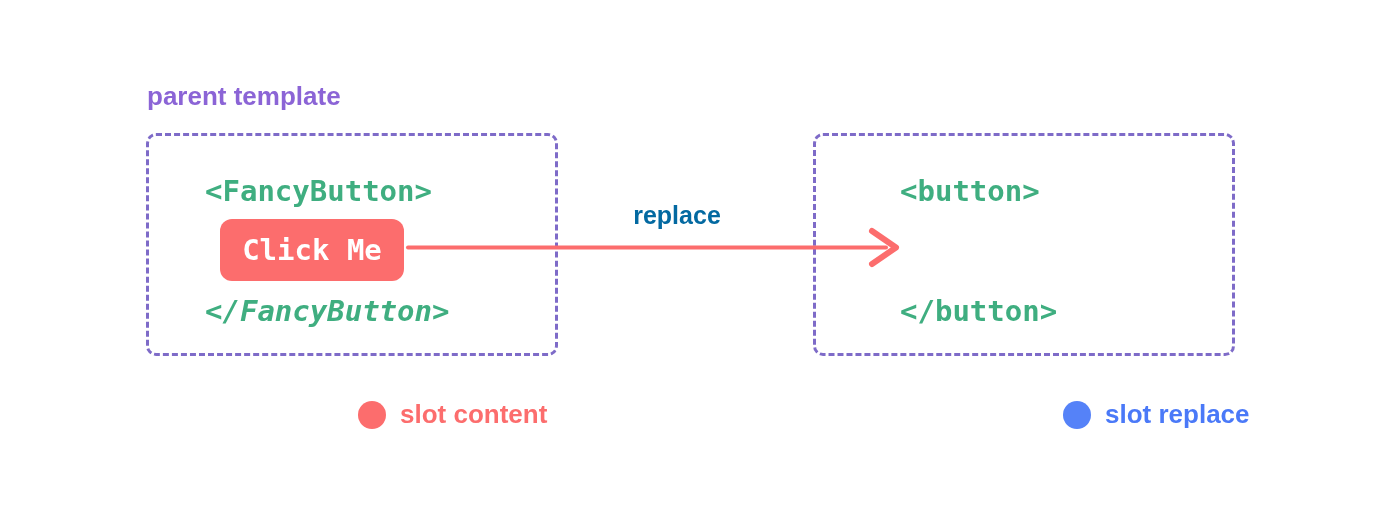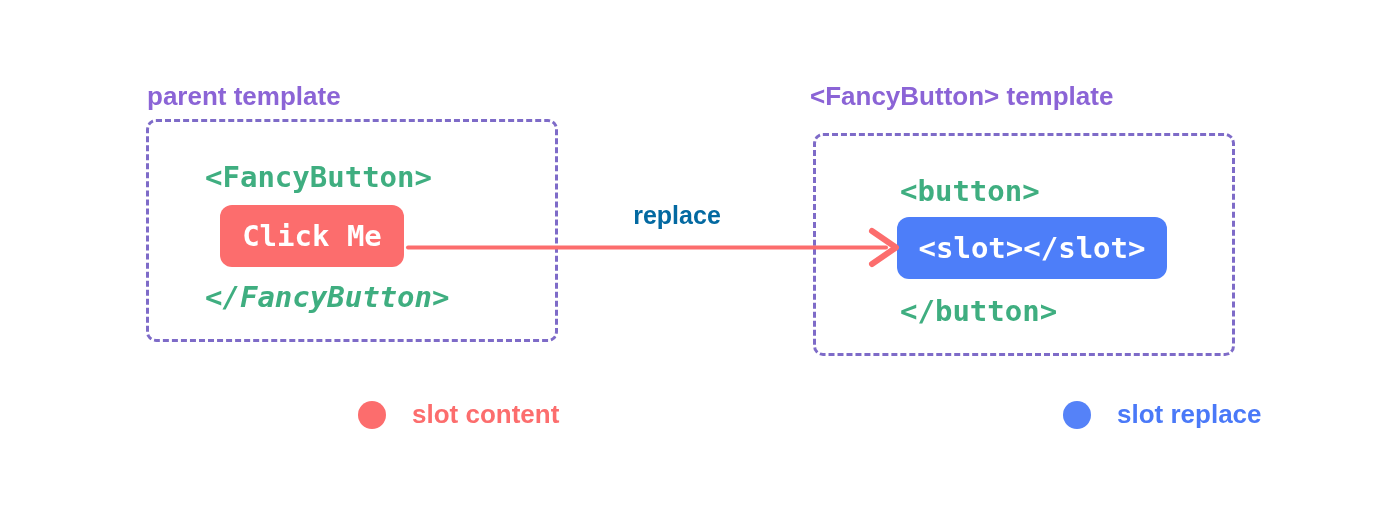--- a/index.html
+++ b/index.html
@@ -25,21 +25,21 @@
   }
   .left-title  { left: 147px; top: 83px; }
   .right-title { left: 810px; top: 83px; }
 
   .dashed-box {
     position: absolute;
     border: 3px dashed #7e6bc8;
     border-radius: 10px;
     box-sizing: border-box;
   }
-  .left-box  { left: 146px; top: 119px; width: 412px; height: 223px; }
+  .left-box  { left: 146px; top: 133px; width: 412px; height: 223px; }
   .right-box { left: 813px; top: 133px; width: 422px; height: 223px; }
 
   .code {
     position: absolute;
     font-family: "DejaVu Sans Mono", monospace;
     font-weight: bold;
     font-size: 29px;
     line-height: 30px;
     color: #3fae80;
     white-space: nowrap;
@@ -86,21 +86,21 @@
     text-align: center;
     font-size: 25px;
     font-weight: bold;
     color: #0369a1;
   }
 
   .legend-item {
     position: absolute;
     display: flex;
     align-items: center;
-    gap: 26px;
+    gap: 14px;
   }
   .legend-left  { left: 358px; top: 399px; }
   .legend-right { left: 1063px; top: 399px; }
   .legend-dot {
     width: 28px; height: 28px;
     border-radius: 50%;
   }
   .legend-dot.red  { background: #fc6d6d; }
   .legend-dot.blue { background: #5582f8; }
   .legend-label {
@@ -119,27 +119,23 @@
   <div class="title left-title">parent template</div>
 
   <div class="dashed-box left-box">
     <div class="code open">&lt;FancyButton&gt;</div>
     <div class="chip red-chip">
       <span>Click Me</span>
     </div>
     <div class="code close">&lt;/FancyButton&gt;</div>
   </div>
 
-  <div class="title right-title">&lt;FancyButton&gt; template</div>
 
   <div class="dashed-box right-box">
     <div class="code open">&lt;button&gt;</div>
-    <div class="chip blue-chip">
-      <span>&lt;slot&gt;&lt;/slot&gt;</span>
-    </div>
     <div class="code close">&lt;/button&gt;</div>
   </div>
 
   <div class="replace-label">replace</div>
 
   <svg class="arrow-layer" width="1376" height="520" viewBox="0 0 1376 520">
     <line x1="408" y1="247.5" x2="886" y2="247.5" stroke="#fc6d6d" stroke-width="4" stroke-linecap="round"></line>
     <path d="M 872 231 L 896 247.5 L 872 264" fill="none" stroke="#fc6d6d" stroke-width="6" stroke-linecap="round" stroke-linejoin="round"></path>
   </svg>
 

